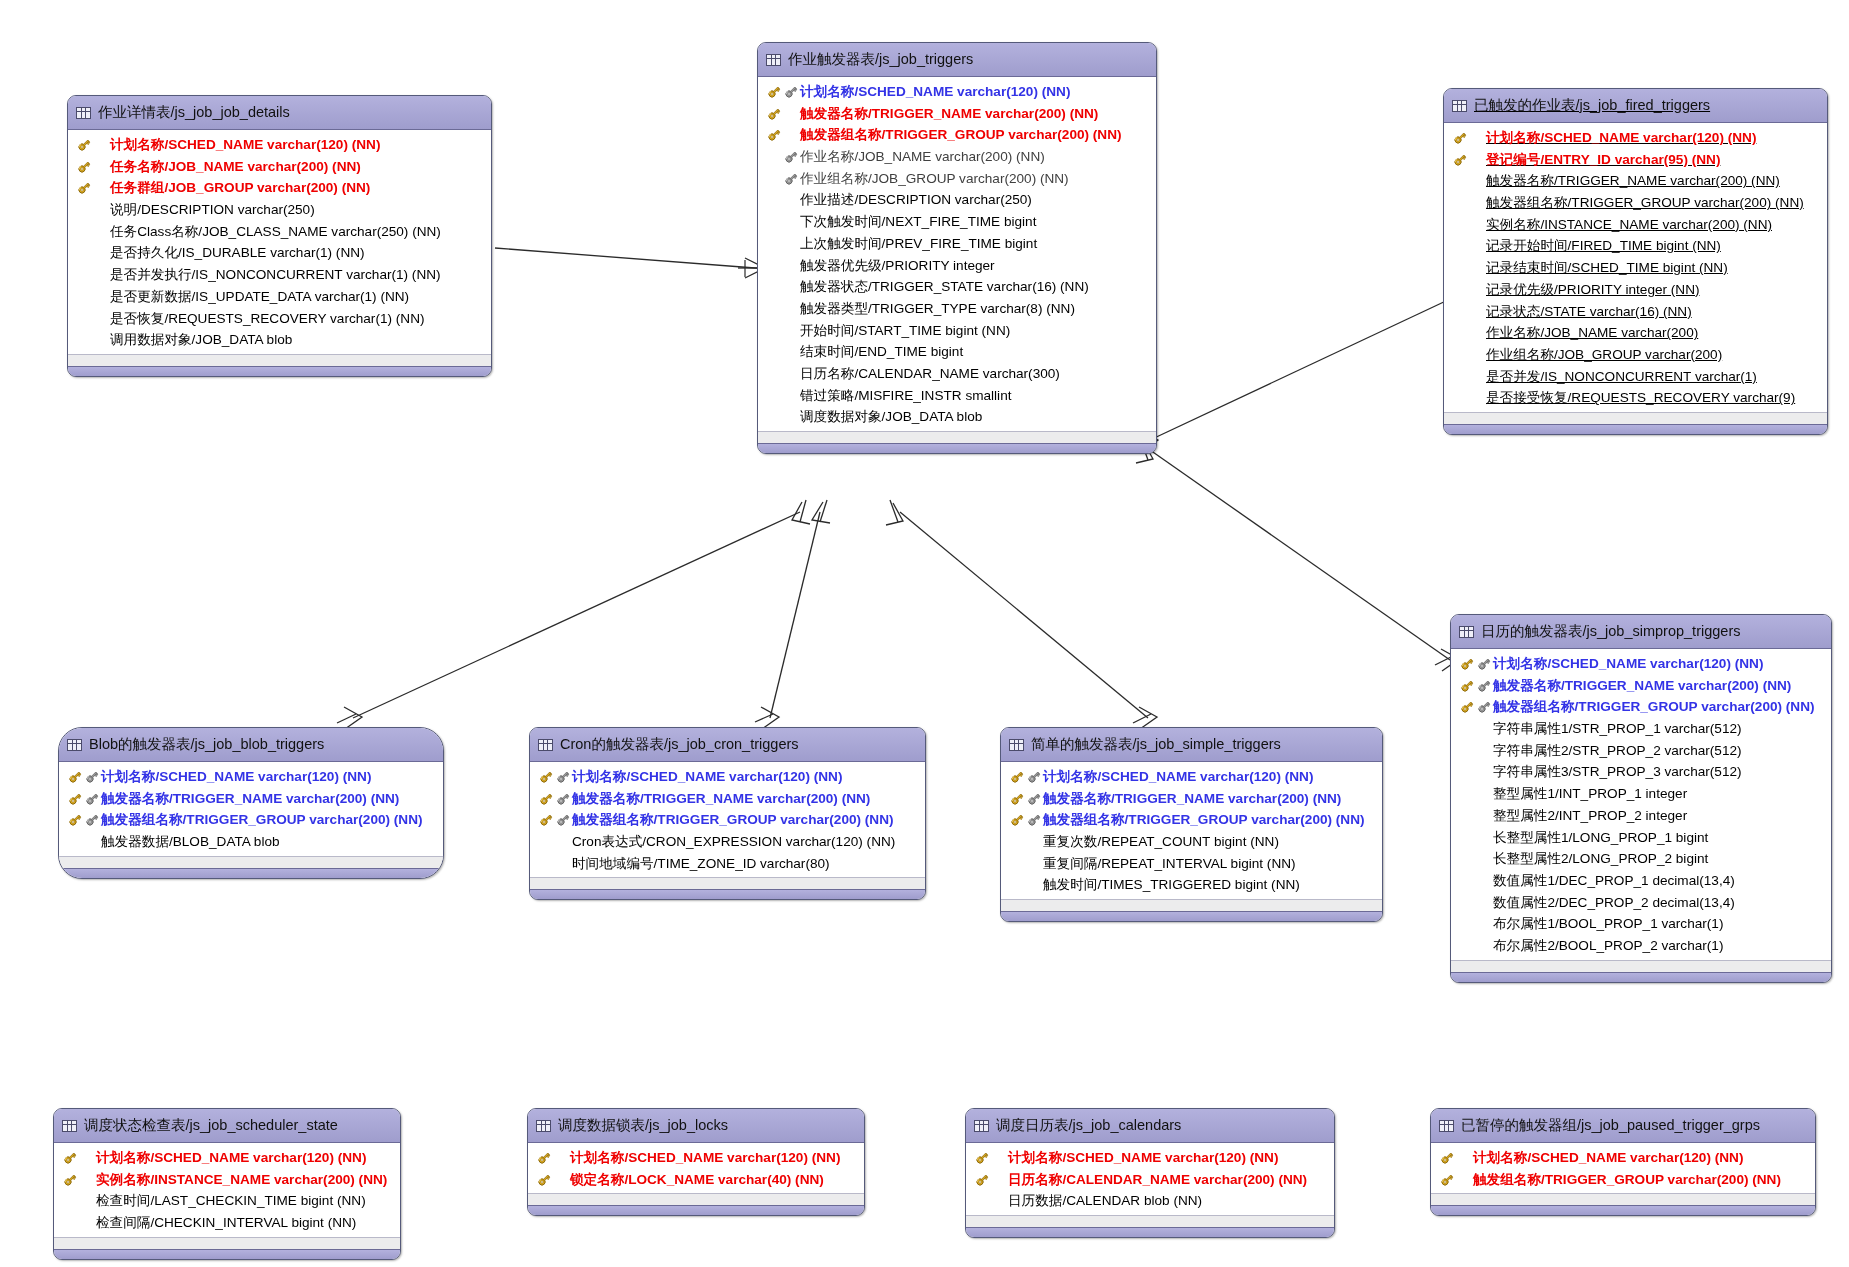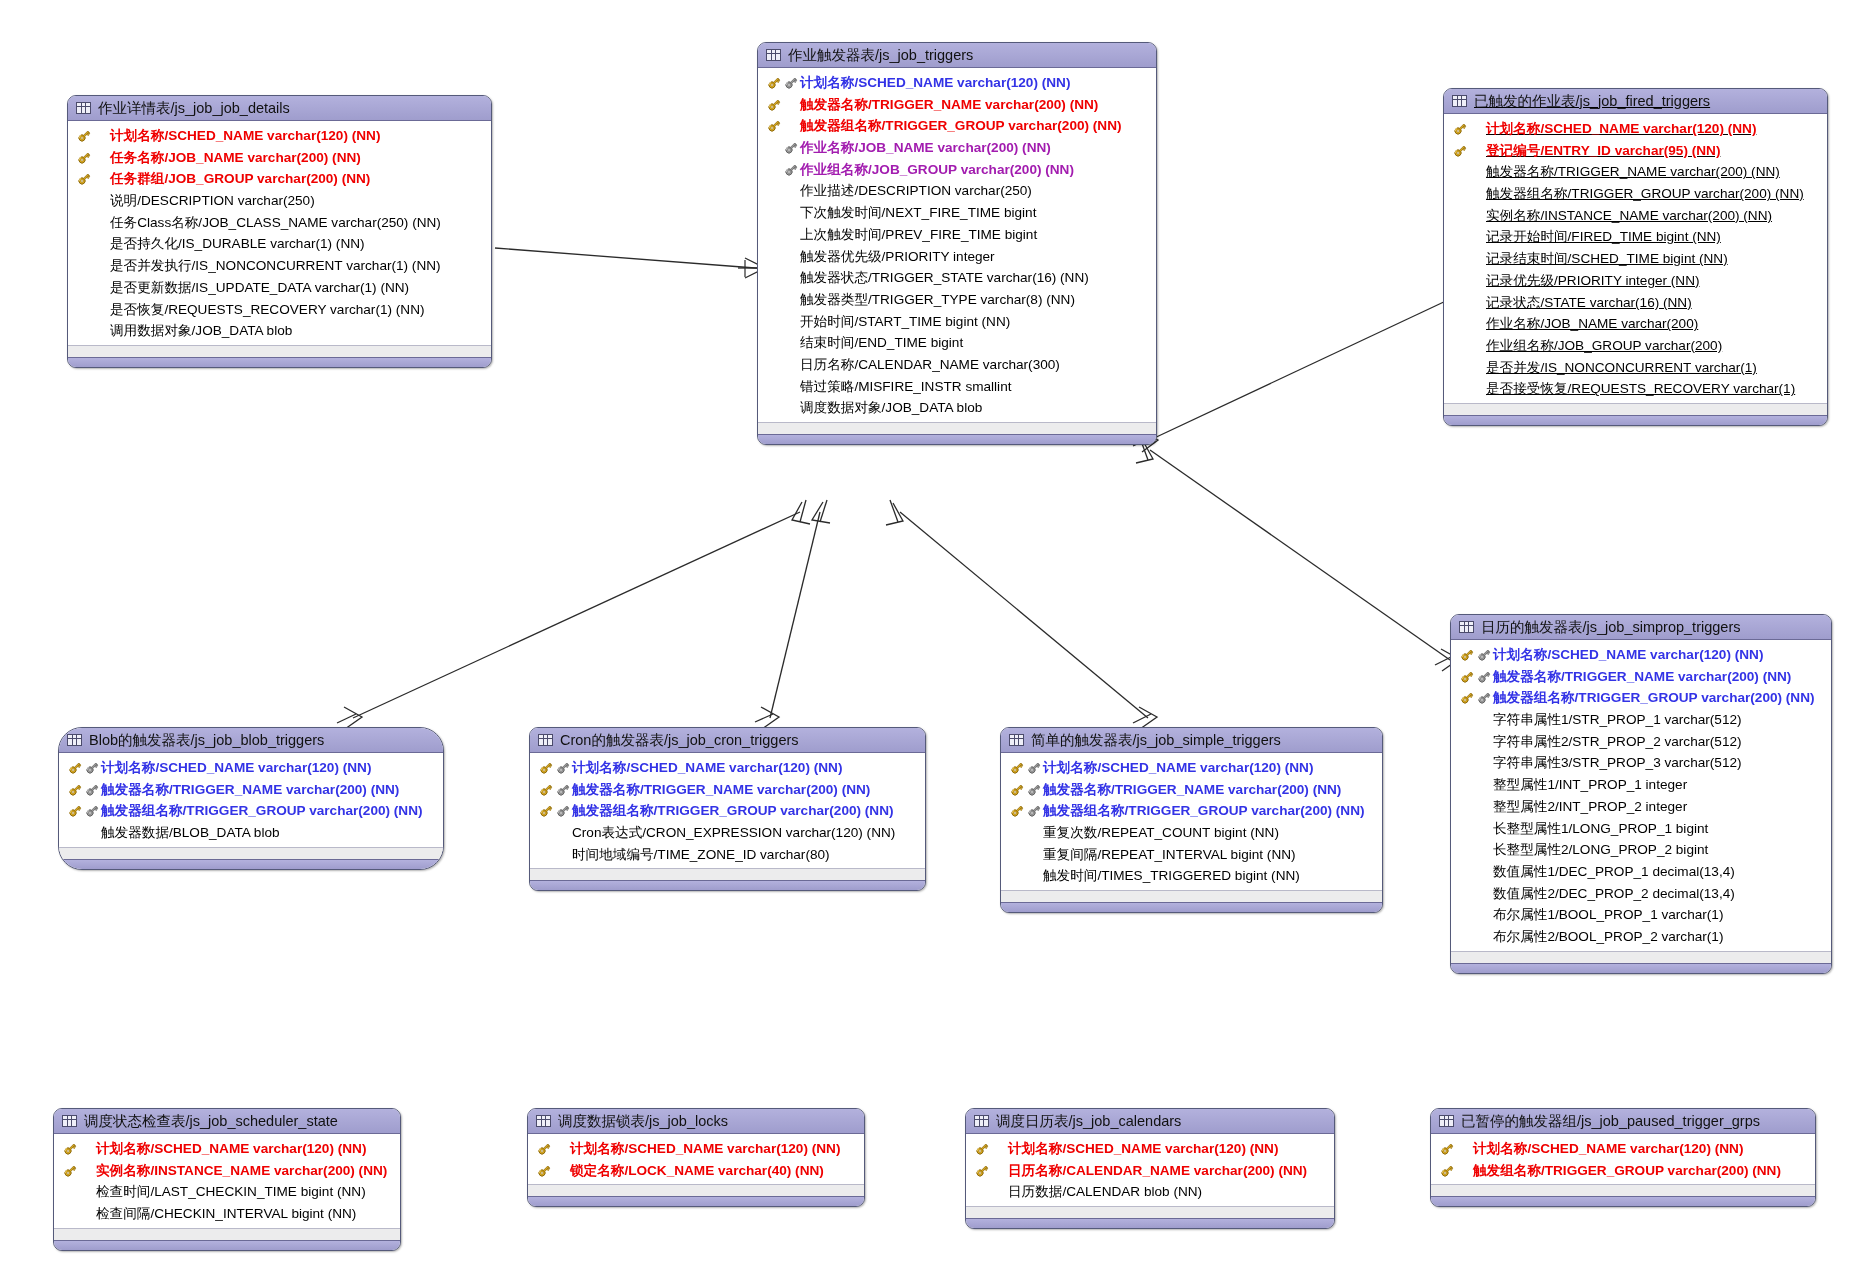--- a/index.html
+++ b/index.html
@@ -5,40 +5,40 @@
   html,body{margin:0;padding:0;background:#ffffff;}
   body{width:1849px;height:1267px;position:relative;overflow:hidden;
        font-family:"Liberation Sans","DejaVu Sans",sans-serif;}
   #canvas{position:absolute;left:0;top:0;width:1849px;height:1267px;}
   #lines{position:absolute;left:0;top:0;width:1849px;height:1267px;pointer-events:none;}
 
   .table-box{position:absolute;background:#ffffff;border:1px solid #555a7a;
              border-radius:9px;box-shadow:1px 1px 2px rgba(0,0,0,.30);
              box-sizing:border-box;overflow:hidden;}
   .tb-header{background:#a9a7d4;background:linear-gradient(#b3b1dd,#9f9dcd);
-             border-bottom:1px solid #6b6a96;height:25px;display:flex;align-items:center;
+             border-bottom:1px solid #6b6a96;height:34px;display:flex;align-items:center;
              padding:0 8px;gap:7px;box-sizing:border-box;}
   .tb-title{font-size:14.5px;color:#111;white-space:nowrap;letter-spacing:0;}
   .grid-icon{width:15px;height:12px;flex:0 0 auto;background:#efeff8;
              border:1px solid #4b4b6b;box-sizing:border-box;position:relative;}
   .grid-icon::before{content:"";position:absolute;left:0;right:0;top:3px;height:1px;background:#4b4b6b;}
   .grid-icon::after{content:"";position:absolute;top:0;bottom:0;left:4px;width:1px;
                     background:#4b4b6b;box-shadow:4px 0 0 #4b4b6b;}
   .tb-body{padding:4px 0 3px 0;background:#fff;}
   .tb-footer{height:11px;background:#ececed;border-top:1px solid #b9b9c9;}
   .tb-foot2{height:9px;background:#a9a7d4;background:linear-gradient(#b3b1dd,#9f9dcd);
             border-top:1px solid #6b6a96;}
 
   .col-row{display:flex;align-items:center;height:21.7px;padding:0 6px 0 7px;box-sizing:border-box;}
   .keyslot{width:17px;flex:0 0 auto;display:flex;align-items:center;justify-content:center;}
   .keyslot2{width:18px;flex:0 0 auto;display:flex;align-items:center;justify-content:center;}
   .col-label{font-size:13.6px;white-space:nowrap;line-height:1;}
   .c-red{color:#ef0000;font-weight:bold;}
   .c-blue{color:#3333e6;font-weight:bold;}
-  .c-green{color:#a21caf;font-weight:bold;}
+  .c-green{color:#404040;font-weight:normal;}
   .c-black{color:#000;font-weight:normal;}
 
   svg.key{display:block;}
 </style>
 </head>
 <body>
 
 <div id="canvas">
 
   <svg id="lines" viewBox="0 0 1849 1267" xmlns="http://www.w3.org/2000/svg">
@@ -420,21 +420,21 @@
           <span class="col-label c-black">作业组名称/JOB_GROUP varchar(200)</span>
         </div>
         <div class="col-row">
           <span class="keyslot"></span>
           <span class="keyslot2"></span>
           <span class="col-label c-black">是否并发/IS_NONCONCURRENT varchar(1)</span>
         </div>
         <div class="col-row">
           <span class="keyslot"></span>
           <span class="keyslot2"></span>
-          <span class="col-label c-black">是否接受恢复/REQUESTS_RECOVERY varchar(1)</span>
+          <span class="col-label c-black">是否接受恢复/REQUESTS_RECOVERY varchar(9)</span>
         </div>
       </div>
     <div class="tb-footer"></div>
     <div class="tb-foot2"></div>
   </div>
 
   <div class="table-box" style="left:1450px;top:614px;width:382px;text-align:center;">
     <div class="tb-header">
       <span class="grid-icon"></span>
       <span class="tb-title">日历的触发器表/js_job_simprop_triggers</span>

